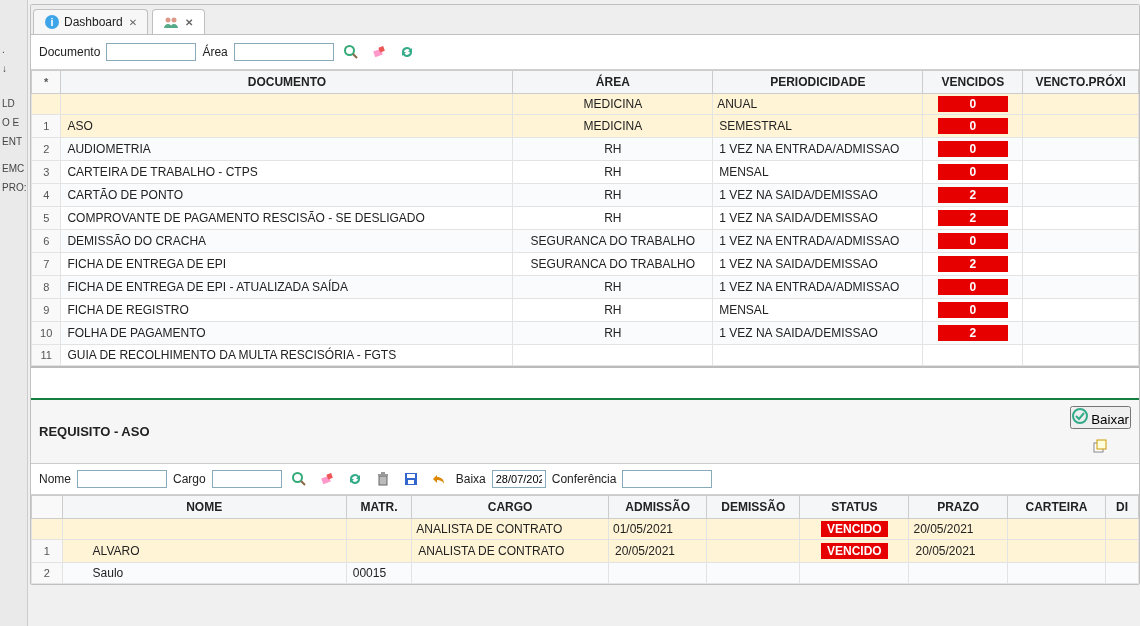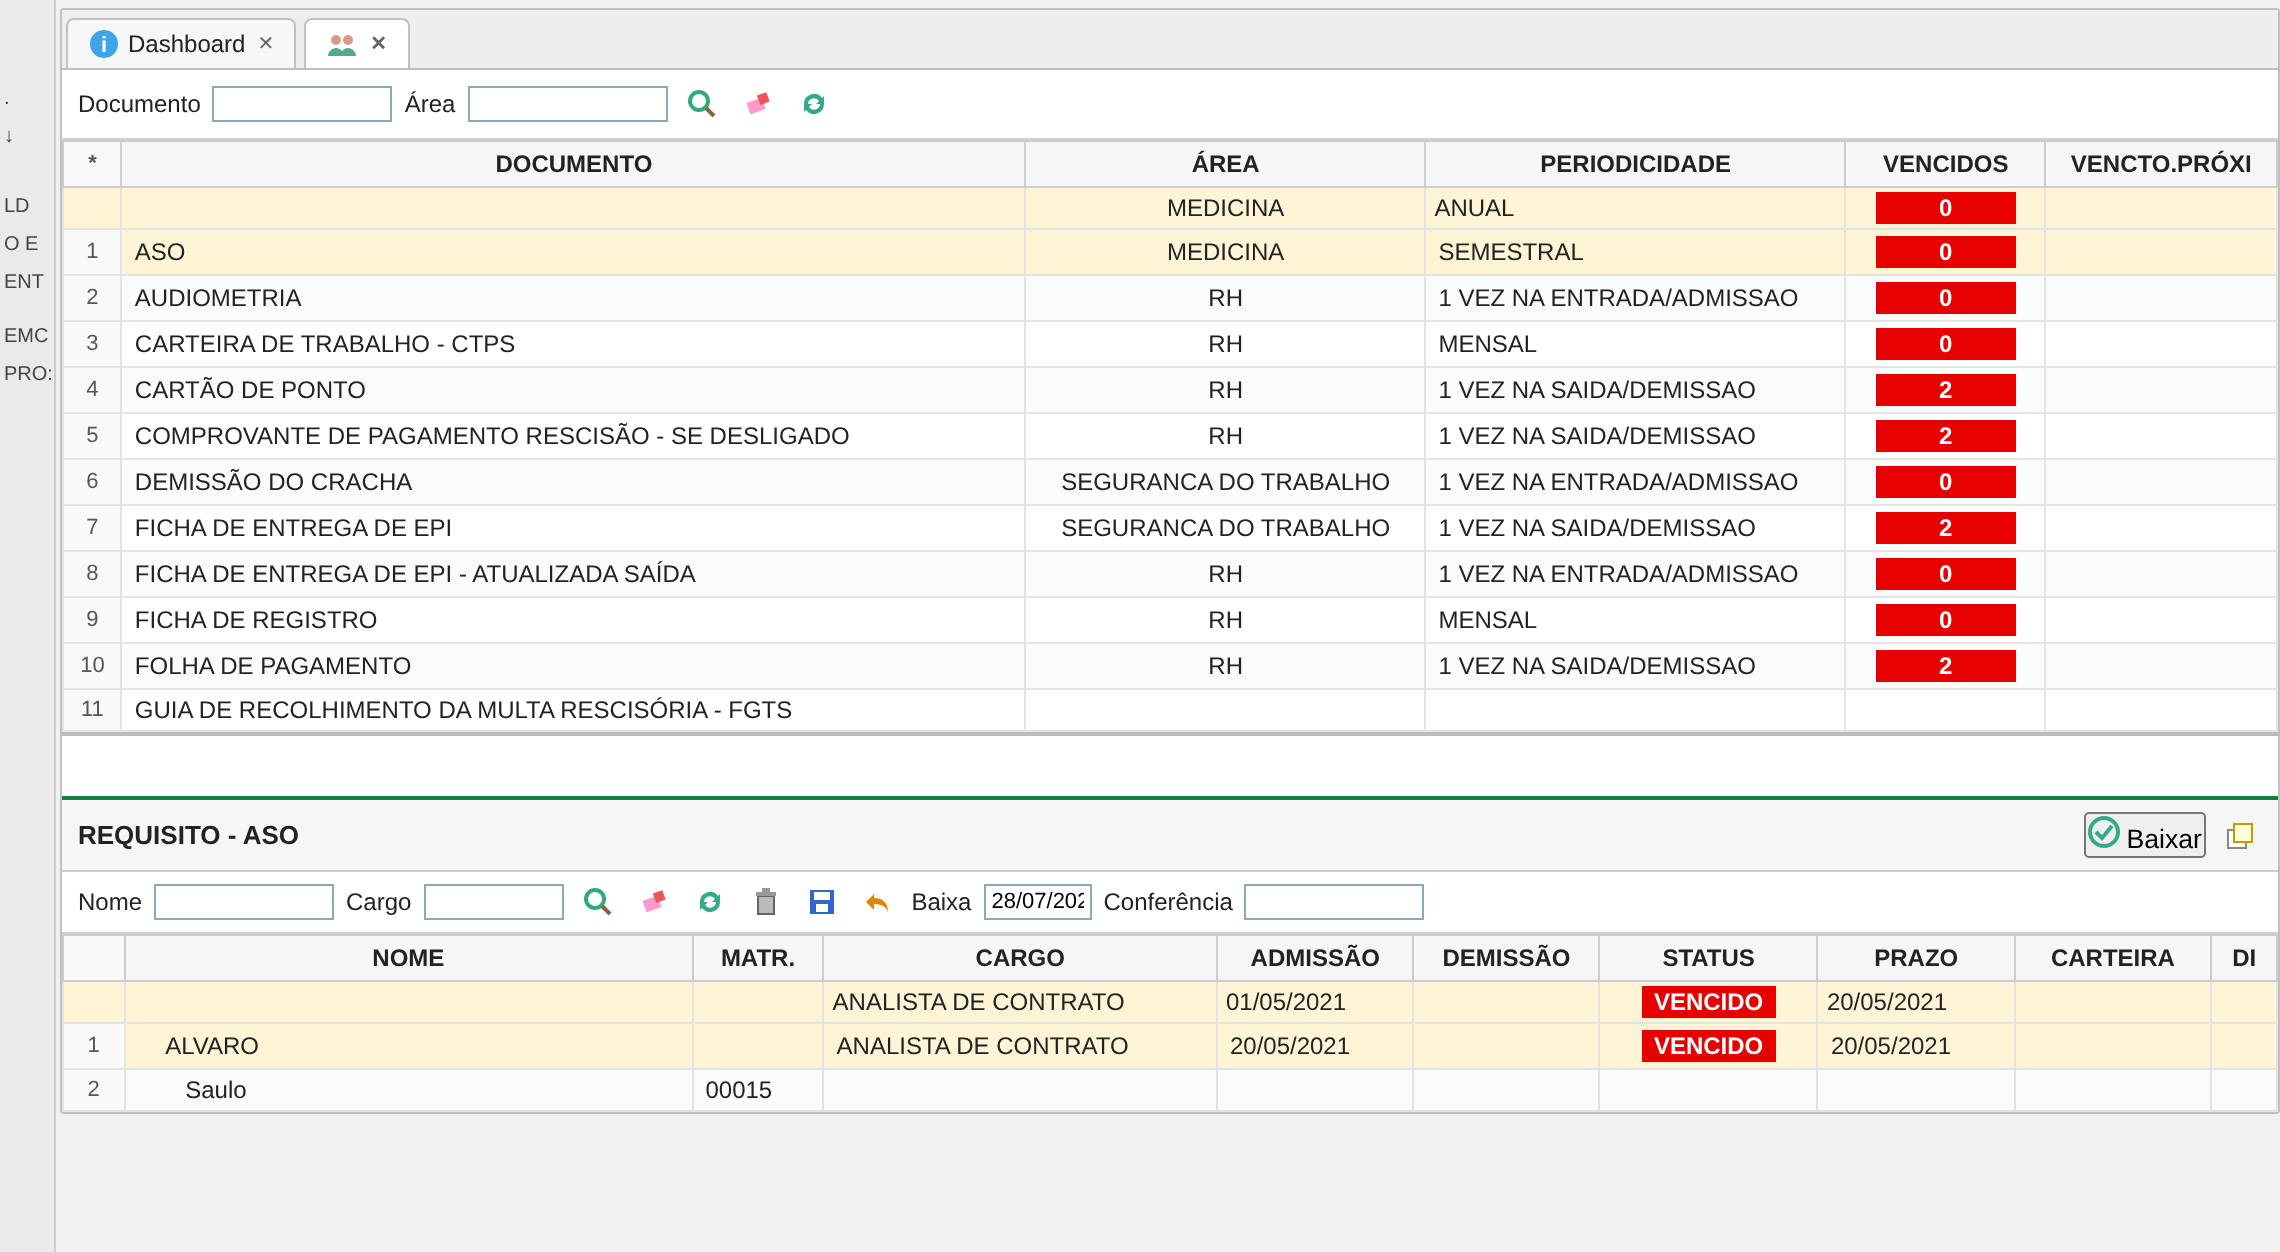--- a/index.html
+++ b/index.html
@@ -34,21 +34,21 @@
 .grid .status-red { background: #e60000; color: #fff; font-weight: bold; text-align: center; padding: 1px 6px; display: inline-block; }
 
 .upper-table-wrap { max-height: 320px; overflow: hidden; border-bottom: 2px solid #bbb; }
 
 .subpanel { margin-top: 30px; border-top: 2px solid #15803d; }
 .subpanel-header { display: flex; align-items: center; gap: 10px; padding: 6px 8px; background: #f6f6f6; border-bottom: 1px solid #ccc; font-weight: bold; font-size: 13px; }
 .subpanel-toolbar { display: flex; align-items: center; gap: 6px; padding: 4px 8px; border-bottom: 1px solid #d0d0d0; flex-wrap: nowrap; }
 .subpanel-toolbar label { font-size: 12px; }
 .subpanel-toolbar input[type="text"] { border: 1px solid #8ab; height: 18px; padding: 0 3px; font-size: 11px; }
 
-.baixar-right { margin-left: auto; display: flex; align-items: center; gap: 6px; }
+.baixar-right { margin-left: auto; display: flex; align-items: center; gap: 6px; flex-direction: column; }
 
 svg.ico { width: 16px; height: 16px; }
 
 </style>
 </head>
 <body>
 
 <div class="side-strip">
   <div>.</div>
     <div>↓</div>
@@ -312,21 +312,21 @@
           <td></td>
           <td style="text-align:center"><span class="status-red">VENCIDO</span></td>
           <td>20/05/2021</td>
           <td></td>
           <td></td>
         </tr>
       </thead>
       <tbody id="ppl-body">
           <tr class="hl">
             <td class="rownum">1</td>
-            <td style="padding-left:20px">ALVARO</td>
+            <td style="padding-left:30px">ALVARO</td>
             <td></td>
             <td>ANALISTA DE CONTRATO</td>
             <td>20/05/2021</td>
             <td></td>
             <td style="text-align:center"><span class="status-red">VENCIDO</span></td>
             <td>20/05/2021</td>
             <td></td>
             <td></td>
           </tr>
           <tr>

